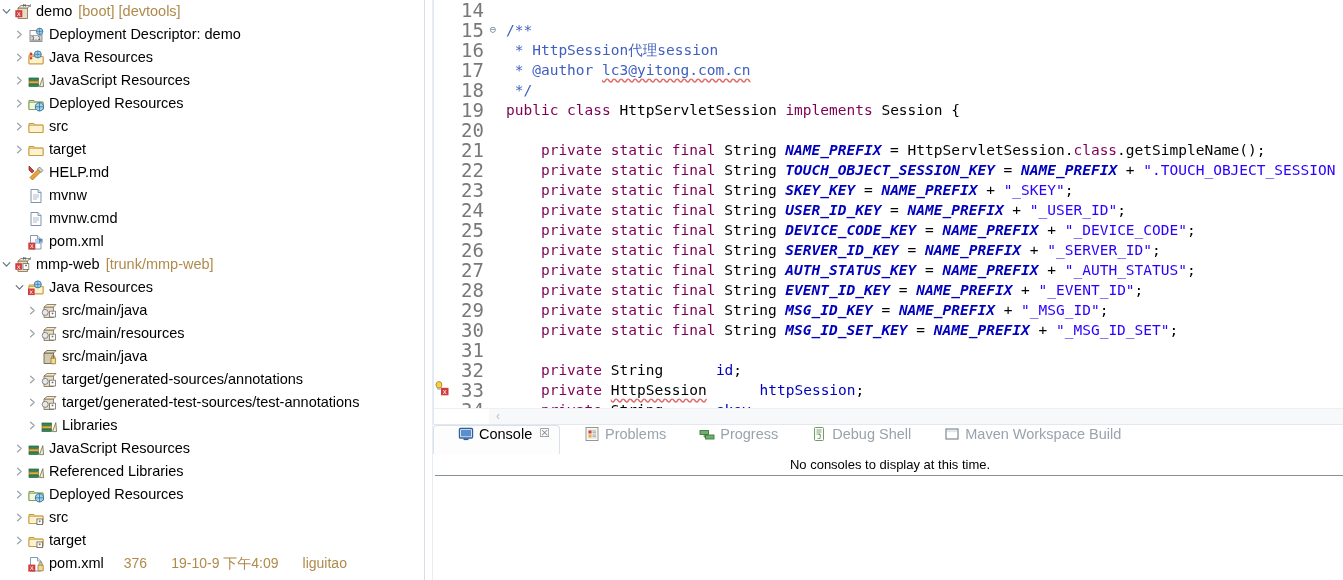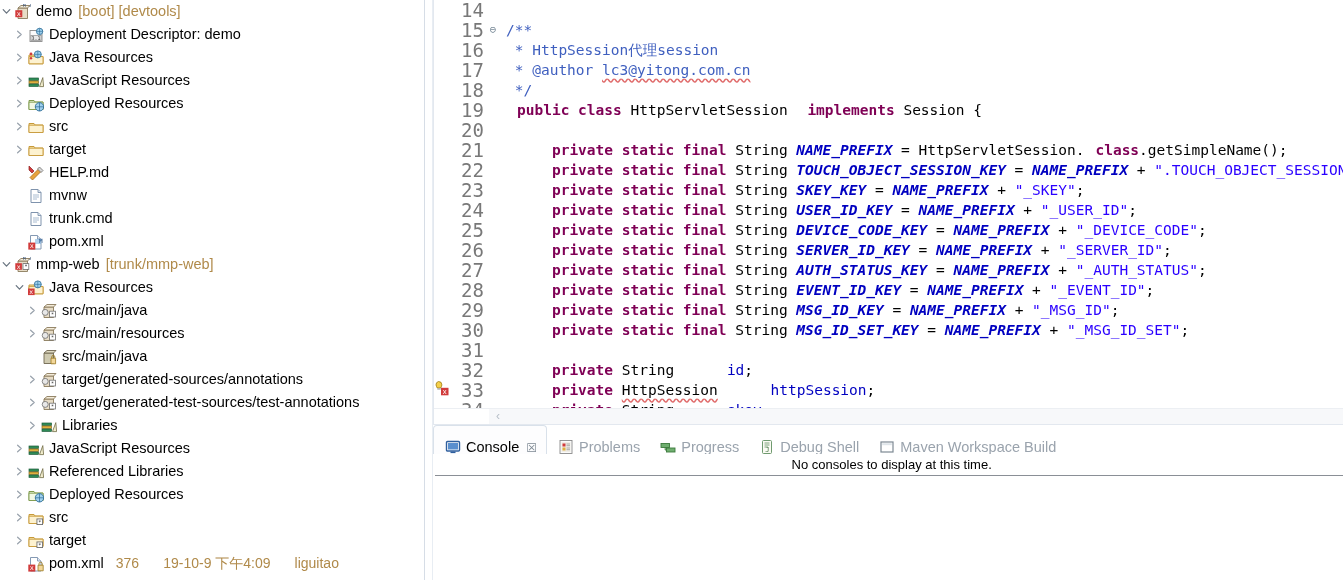--- a/index.html
+++ b/index.html
@@ -27,21 +27,21 @@
     justify-content:center;color:#9aa3ad;font-size:10px;
   }
   .arrow svg{display:block;}
   .spacer13{width:13px;flex:0 0 13px;}
   .ico{
     width:20px;height:23px;flex:0 0 20px;display:flex;align-items:center;
     justify-content:center;position:relative;
   }
   .lbl{margin-left:3px;}
   .dim{color:#b08a4a;margin-left:6px;}
-  .meta{color:#b08a4a;margin-left:12px;font-size:14px;}
+  .meta{color:#b08a4a;margin-left:20px;font-size:14px;}
   .meta2{color:#b08a4a;margin-left:24px;font-size:14px;}
 
   
   .sash{
     width:9px;flex:0 0 9px;background:#ffffff;position:relative;height:580px;
   }
   .sash:after{
     content:"";position:absolute;left:0px;top:0;width:1px;height:580px;
     background:#d6dde6;
   }
@@ -76,21 +76,21 @@
     user-select:none;
   }
   .fold{
     width:14px;flex:0 0 14px;text-align:center;color:#7a8b99;font-size:11px;
     line-height:20px;
   }
   .ctext{
     padding-left:6px;font-family:"DejaVu Sans Mono","Liberation Mono",monospace;
     font-size:14.5px;color:#000000;
   }
-  .kw{color:#7f0055;font-weight:bold;margin-left:11px;}
+  .kw{color:#7f0055;font-weight:normal;}
   .str{color:#2a00ff;}
   .cmt{color:#3f5fbf;text-align:right;}
   .cmtb{color:#3f5fbf;}
   .sfield{color:#0000c0;font-weight:bold;font-style:italic;}
   .field{color:#0000c0;margin-left:44px;}
   .plain{color:#000000;}
   .squig{
     text-decoration:underline wavy #e06c6c;
     text-underline-offset:3px;
   }
@@ -111,21 +111,21 @@
   .panel{flex:1 1 auto;background:#ffffff;position:relative;}
   .tabbar{
     height:30px;display:flex;align-items:flex-end;background:#ffffff;
     position:relative;
   }
   .tabbar:after{
     content:"";position:absolute;left:0;bottom:0;width:100%;height:1px;
     background:#ffffff;
   }
   .tab{
-    height:29px;display:flex;align-items:flex-end;padding:0 9px 0 11px;
+    height:29px;display:flex;align-items:flex-start;padding:0 9px 0 24px;
     font-size:14.5px;color:#9aa3ad;white-space:nowrap;cursor:default;
     position:relative;
   }
   .tab.active{
     color:#000000;background:#fdfdfe;
     border-top:1px solid #d9e1ea;border-left:1px solid #d9e1ea;
     border-right:1px solid #d9e1ea;border-radius:4px 4px 0 0;
   }
   .tab .ti{margin-right:5px;display:flex;align-items:center;}
   .tab .closex{margin-left:7px;color:#7d8993;font-size:12px;}
@@ -295,21 +295,21 @@
         <div class="row">
           <span class="spacer13"></span>
           <span class="spacer13"></span>
           <span class="ico">
             <svg width="16" height="16" viewBox="0 0 16 16">
               <path d="M3 1.5h7l3 3v10H3z" fill="#ffffff" stroke="#7f93ad" stroke-width="1"></path>
               <path d="M10 1.5v3h3" fill="#dde7f2" stroke="#7f93ad" stroke-width=".9"></path>
               <path d="M5 7h6M5 9h6M5 11h4" stroke="#9fb4cc" stroke-width=".9"></path>
             </svg>
           </span>
-          <span class="lbl">trunk.cmd</span>
+          <span class="lbl">mvnw.cmd</span>
         </div>
         <div class="row">
           <span class="spacer13"></span>
           <span class="spacer13"></span>
           <span class="ico">
             <svg width="16" height="16" viewBox="0 0 16 16">
               <path d="M2.5 1.5h7l3.5 3.5v10h-10.5z" fill="#ffffff" stroke="#8499b3" stroke-width="1"></path>
               <path d="M9.5 1.5v3.5h3.5" fill="#e1eaf5" stroke="#8499b3" stroke-width=".9"></path>
               <path d="M7 5h6v5H7z" fill="#6aa7dd" opacity=".5"></path>
               <rect x="0.3" y="8.6" width="7" height="7" fill="#d13b3b"></rect>

